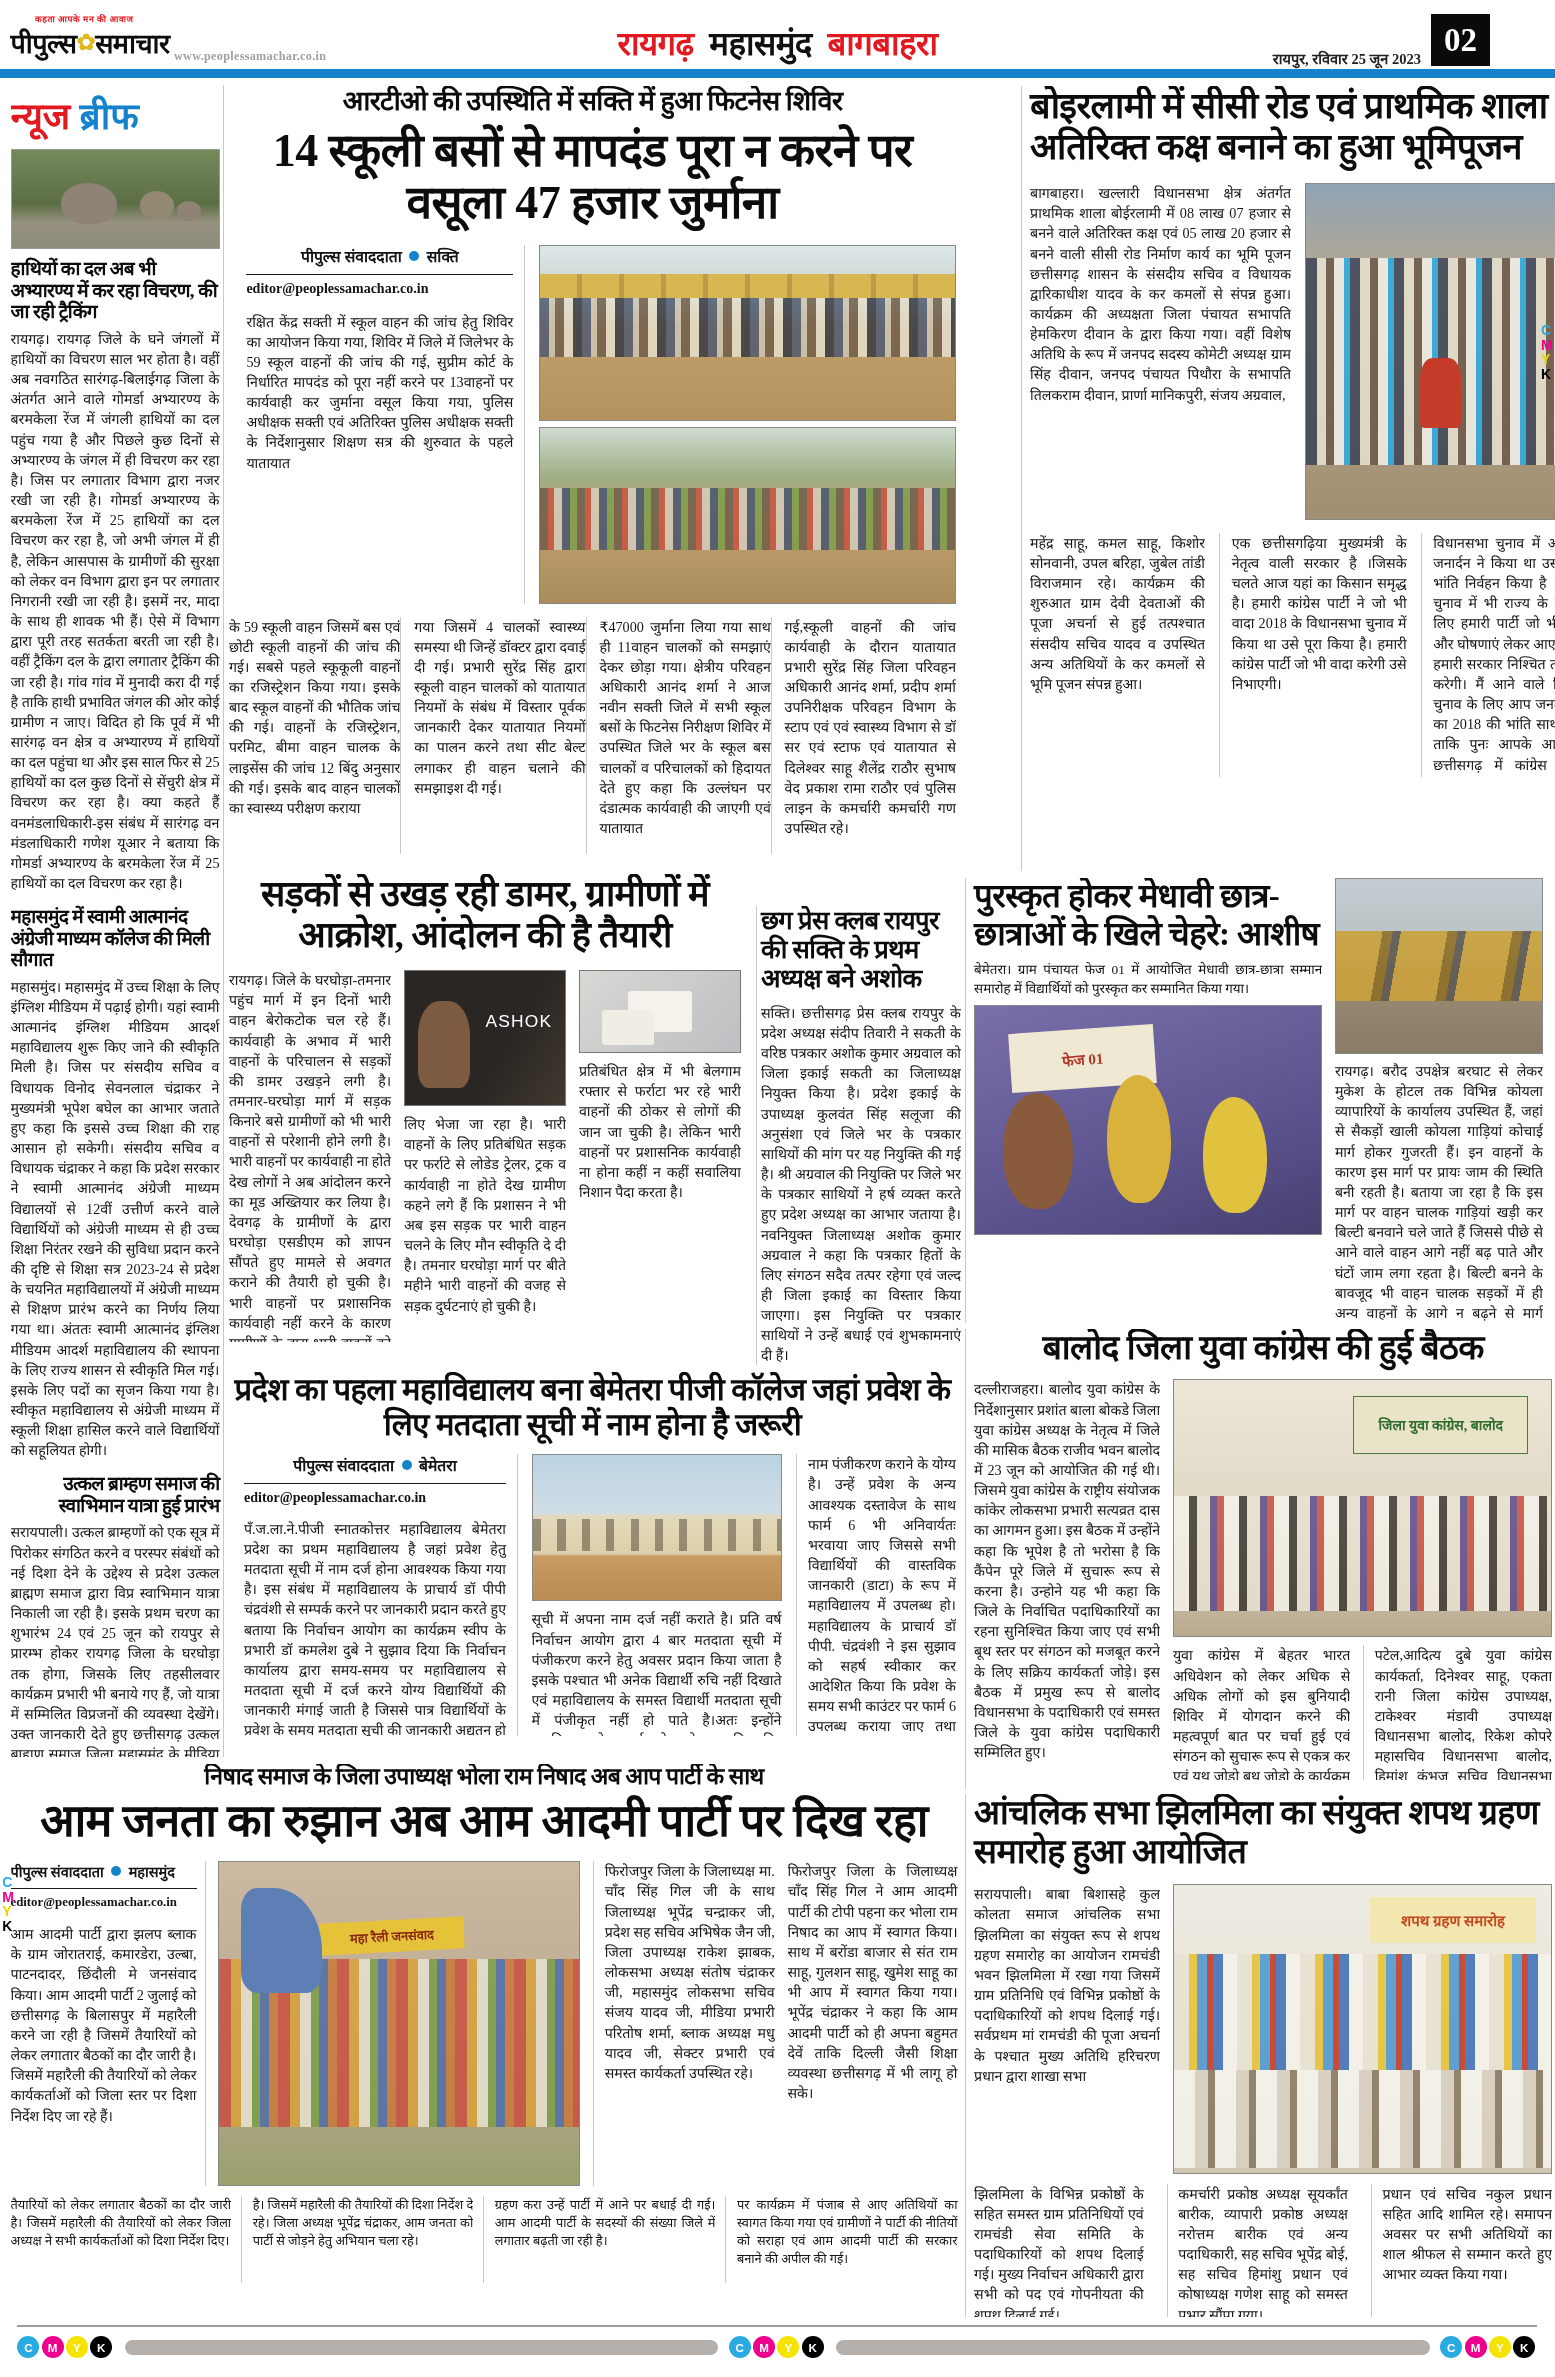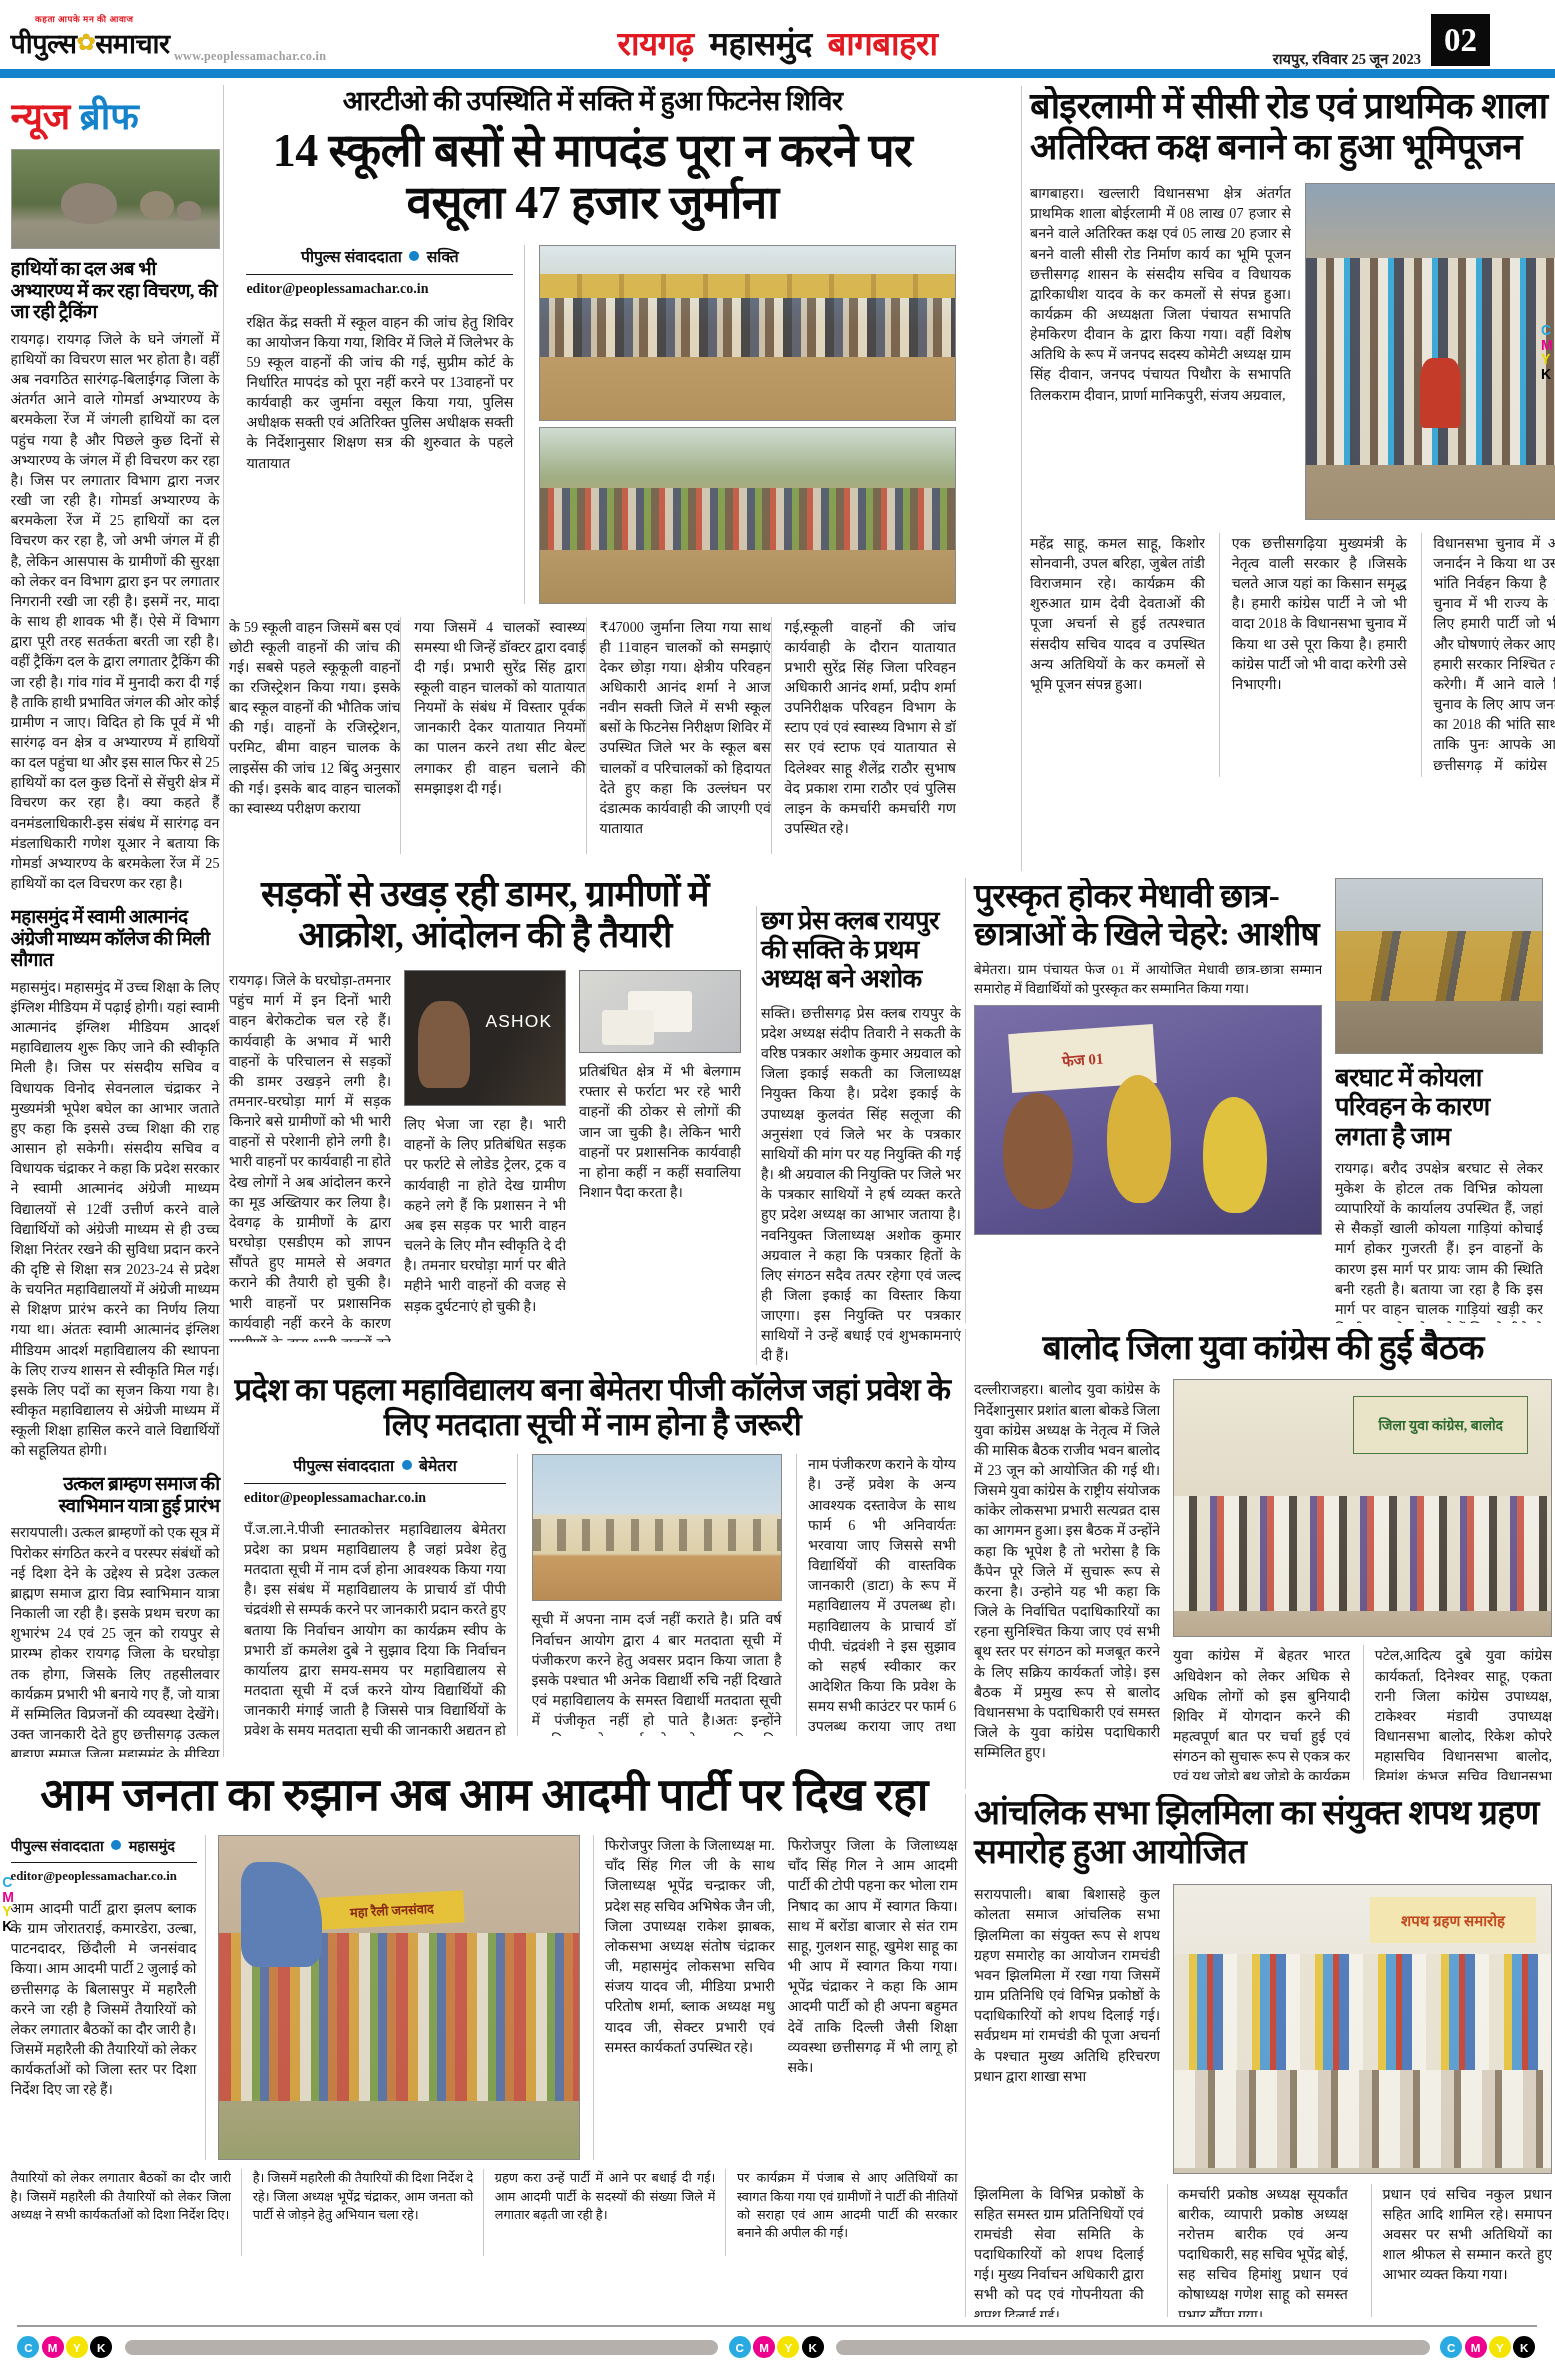--- a/index.html
+++ b/index.html
@@ -196,21 +196,20 @@
         <div class="ph-banner" style="left:10%;top:10%;width:42%;height:26%;background:#efe8d2;color:#b0382a;font-size:15px;transform:rotate(-4deg);">फेज 01</div>
         <span class="blob" style="left:8%;top:38%;width:70px;height:116px;background:#8a5a3c;"></span>
         <span class="blob" style="left:38%;top:30%;width:64px;height:128px;background:#d8b23a;"></span>
         <span class="blob" style="left:66%;top:40%;width:64px;height:116px;background:#e0c23f;"></span>
       </div>
     </div>
     <div class="clip" style="flex:1;">
       <div class="photo" style="height:174px;border:0.6px solid #888;background:linear-gradient(180deg,#c5cdd2 0%,#b9c1c4 38%,#9b8e76 55%,#8a7c64 100%);">
         <div class="ph-band" style="top:30%;height:40%;background:repeating-linear-gradient(100deg,#caa13c 0 46px,#8e6f28 46px 56px,#5f5a52 56px 64px);opacity:.9;"></div>
       </div>
-      <h3 class="headline" style="font-size:25.6px;margin-top:9.3px;">बरघाट में कोयला परिवहन के कारण लगता है जाम</h3>
       <p class="body-txt" style="margin-top:7px;">रायगढ़। बरौद उपक्षेत्र बरघाट से लेकर मुकेश के होटल तक विभिन्न कोयला व्यापारियों के कार्यालय उपस्थित हैं, जहां से सैकड़ों खाली कोयला गाड़ियां कोचाई मार्ग होकर गुजरती हैं। इन वाहनों के कारण इस मार्ग पर प्रायः जाम की स्थिति बनी रहती है। बताया जा रहा है कि इस मार्ग पर वाहन चालक गाड़ियां खड़ी कर बिल्टी बनवाने चले जाते हैं जिससे पीछे से आने वाले वाहन आगे नहीं बढ़ पाते और घंटों जाम लगा रहता है। बिल्टी बनने के बावजूद भी वाहन चालक सड़कों में ही अन्य वाहनों के आगे न बढ़ने से मार्ग बाधित हो जाता है। परिणाम स्वरूप असमय हर घड़ी जाम लग जाता है।</p>
 
     </div>
   </div>
 
   <div class="abs clip vr-l" style="left:965px;top:1329px;width:578px;height:460px;padding-left:8.1px;">
     <h2 class="headline center" style="font-size:34px;">बालोद जिला युवा कांग्रेस की हुई बैठक</h2>
     <div style="display:flex;gap:12.8px;margin-top:11.6px;height:401px;">
       <p class="body-txt clip" style="width:186px;">दल्लीराजहरा। बालोद युवा कांग्रेस के निर्देशानुसार प्रशांत बाला बोकडे जिला युवा कांग्रेस अध्यक्ष के नेतृत्व में जिले की मासिक बैठक राजीव भवन बालोद में 23 जून को आयोजित की गई थी। जिसमे युवा कांग्रेस के राष्ट्रीय संयोजक कांकेर लोकसभा प्रभारी सत्यव्रत दास का आगमन हुआ। इस बैठक में उन्होंने कहा कि भूपेश है तो भरोसा है कि कैंपेन पूरे जिले में सुचारू रूप से करना है। उन्होने यह भी कहा कि जिले के निर्वाचित पदाधिकारियों का रहना सुनिश्चित किया जाए एवं सभी बूथ स्तर पर संगठन को मजबूत करने के लिए सक्रिय कार्यकर्ता जोड़े। इस बैठक में प्रमुख रूप से बालोद विधानसभा के पदाधिकारी एवं समस्त जिले के युवा कांग्रेस पदाधिकारी सम्मिलित हुए।</p>
       <div style="flex:1;display:flex;flex-direction:column;">
@@ -220,20 +219,21 @@
         </div>
         <div style="display:flex;gap:12.8px;margin-top:8.1px;flex:1;" class="clip">
           <p class="body-txt clip" style="flex:1;">युवा कांग्रेस में बेहतर भारत अधिवेशन को लेकर अधिक से अधिक लोगों को इस बुनियादी शिविर में योगदान करने की महत्वपूर्ण बात पर चर्चा हुई एवं संगठन को सुचारू रूप से एकत्र कर एवं यूथ जोड़ो बुथ जोड़ो के कार्यक्रम को गति प्रदान करने एवं जल्द निकासित करने की अपील की गई। बैठक में प्रमुख रूप से बालोद विधानसभा युवा अध्यक्ष संदीप साहू, नीरज कुमार, युवराज किसान सिला आदि उपस्थित रहे।</p>
           <p class="body-txt clip vr-l" style="flex:1;padding-left:10.5px;">पटेल,आदित्य दुबे युवा कांग्रेस कार्यकर्ता, दिनेश्वर साहू, एकता रानी जिला कांग्रेस उपाध्यक्ष, टाकेश्वर मंडावी उपाध्यक्ष विधानसभा बालोद, रिकेश कोपरे महासचिव विधानसभा बालोद, हिमांशु कुंभज सचिव विधानसभा बालोद, गुलशन चंद्राकर पूर्व महासचिव युवा कांग्रेस वेलिंग्टन नेविल दीप गंजीर, फरहान खान, अरमान खान, योगेश पटेल, आशुतोष सहित अन्य पदाधिकारी एवं कार्यकर्ता उपस्थित रहे।</p>
         </div>
       </div>
     </div>
   </div>
 
   <div class="abs clip" style="left:10.5px;top:1764px;width:947px;height:553px;">
+    <h4 class="headline center" style="font-size:23px;">निषाद समाज के जिला उपाध्यक्ष भोला राम निषाद अब आप पार्टी के साथ</h4>
     <h1 class="headline center" style="font-size:45px;margin-top:5.8px;">आम जनता का रुझान अब आम आदमी पार्टी पर दिख रहा</h1>
     <div style="display:flex;gap:12.8px;margin-top:14px;height:325px;">
       <div class="clip vr-r" style="width:186px;padding-right:8.1px;">
         <div class="byline" style="font-size:14.5px;">
           <span>पीपुल्स संवाददाता</span>
           <span class="dot"></span>
           <span>महासमुंद</span>
         </div>
         <div class="byline-rule"></div>
         <div class="email" style="font-size:12.8px;">editor@peoplessamachar.co.in</div>

